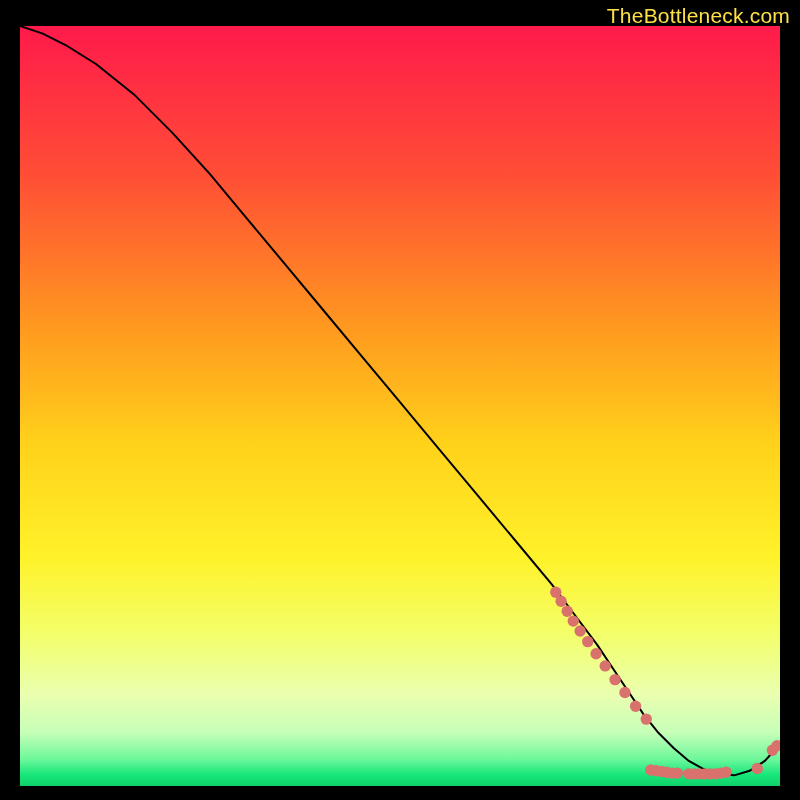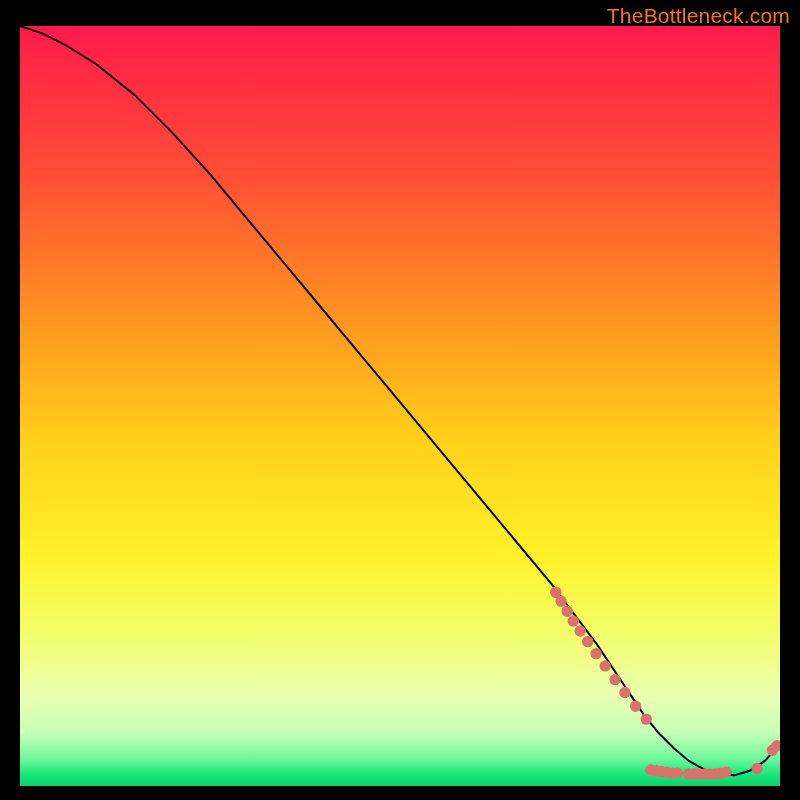--- a/index.html
+++ b/index.html
@@ -14,21 +14,21 @@
   .stage {
     position: relative;
     width: 800px;
     height: 800px;
     background: #000;
   }
   .watermark {
     position: absolute;
     top: 4px;
     right: 10px;
-    color: #f97316;
+    color: #fde047;
     font-size: 21px;
     font-weight: 400;
     letter-spacing: 0.2px;
     user-select: none;
   }
   .plot {
     position: absolute;
     left: 20px;
     top: 26px;
     width: 760px;

